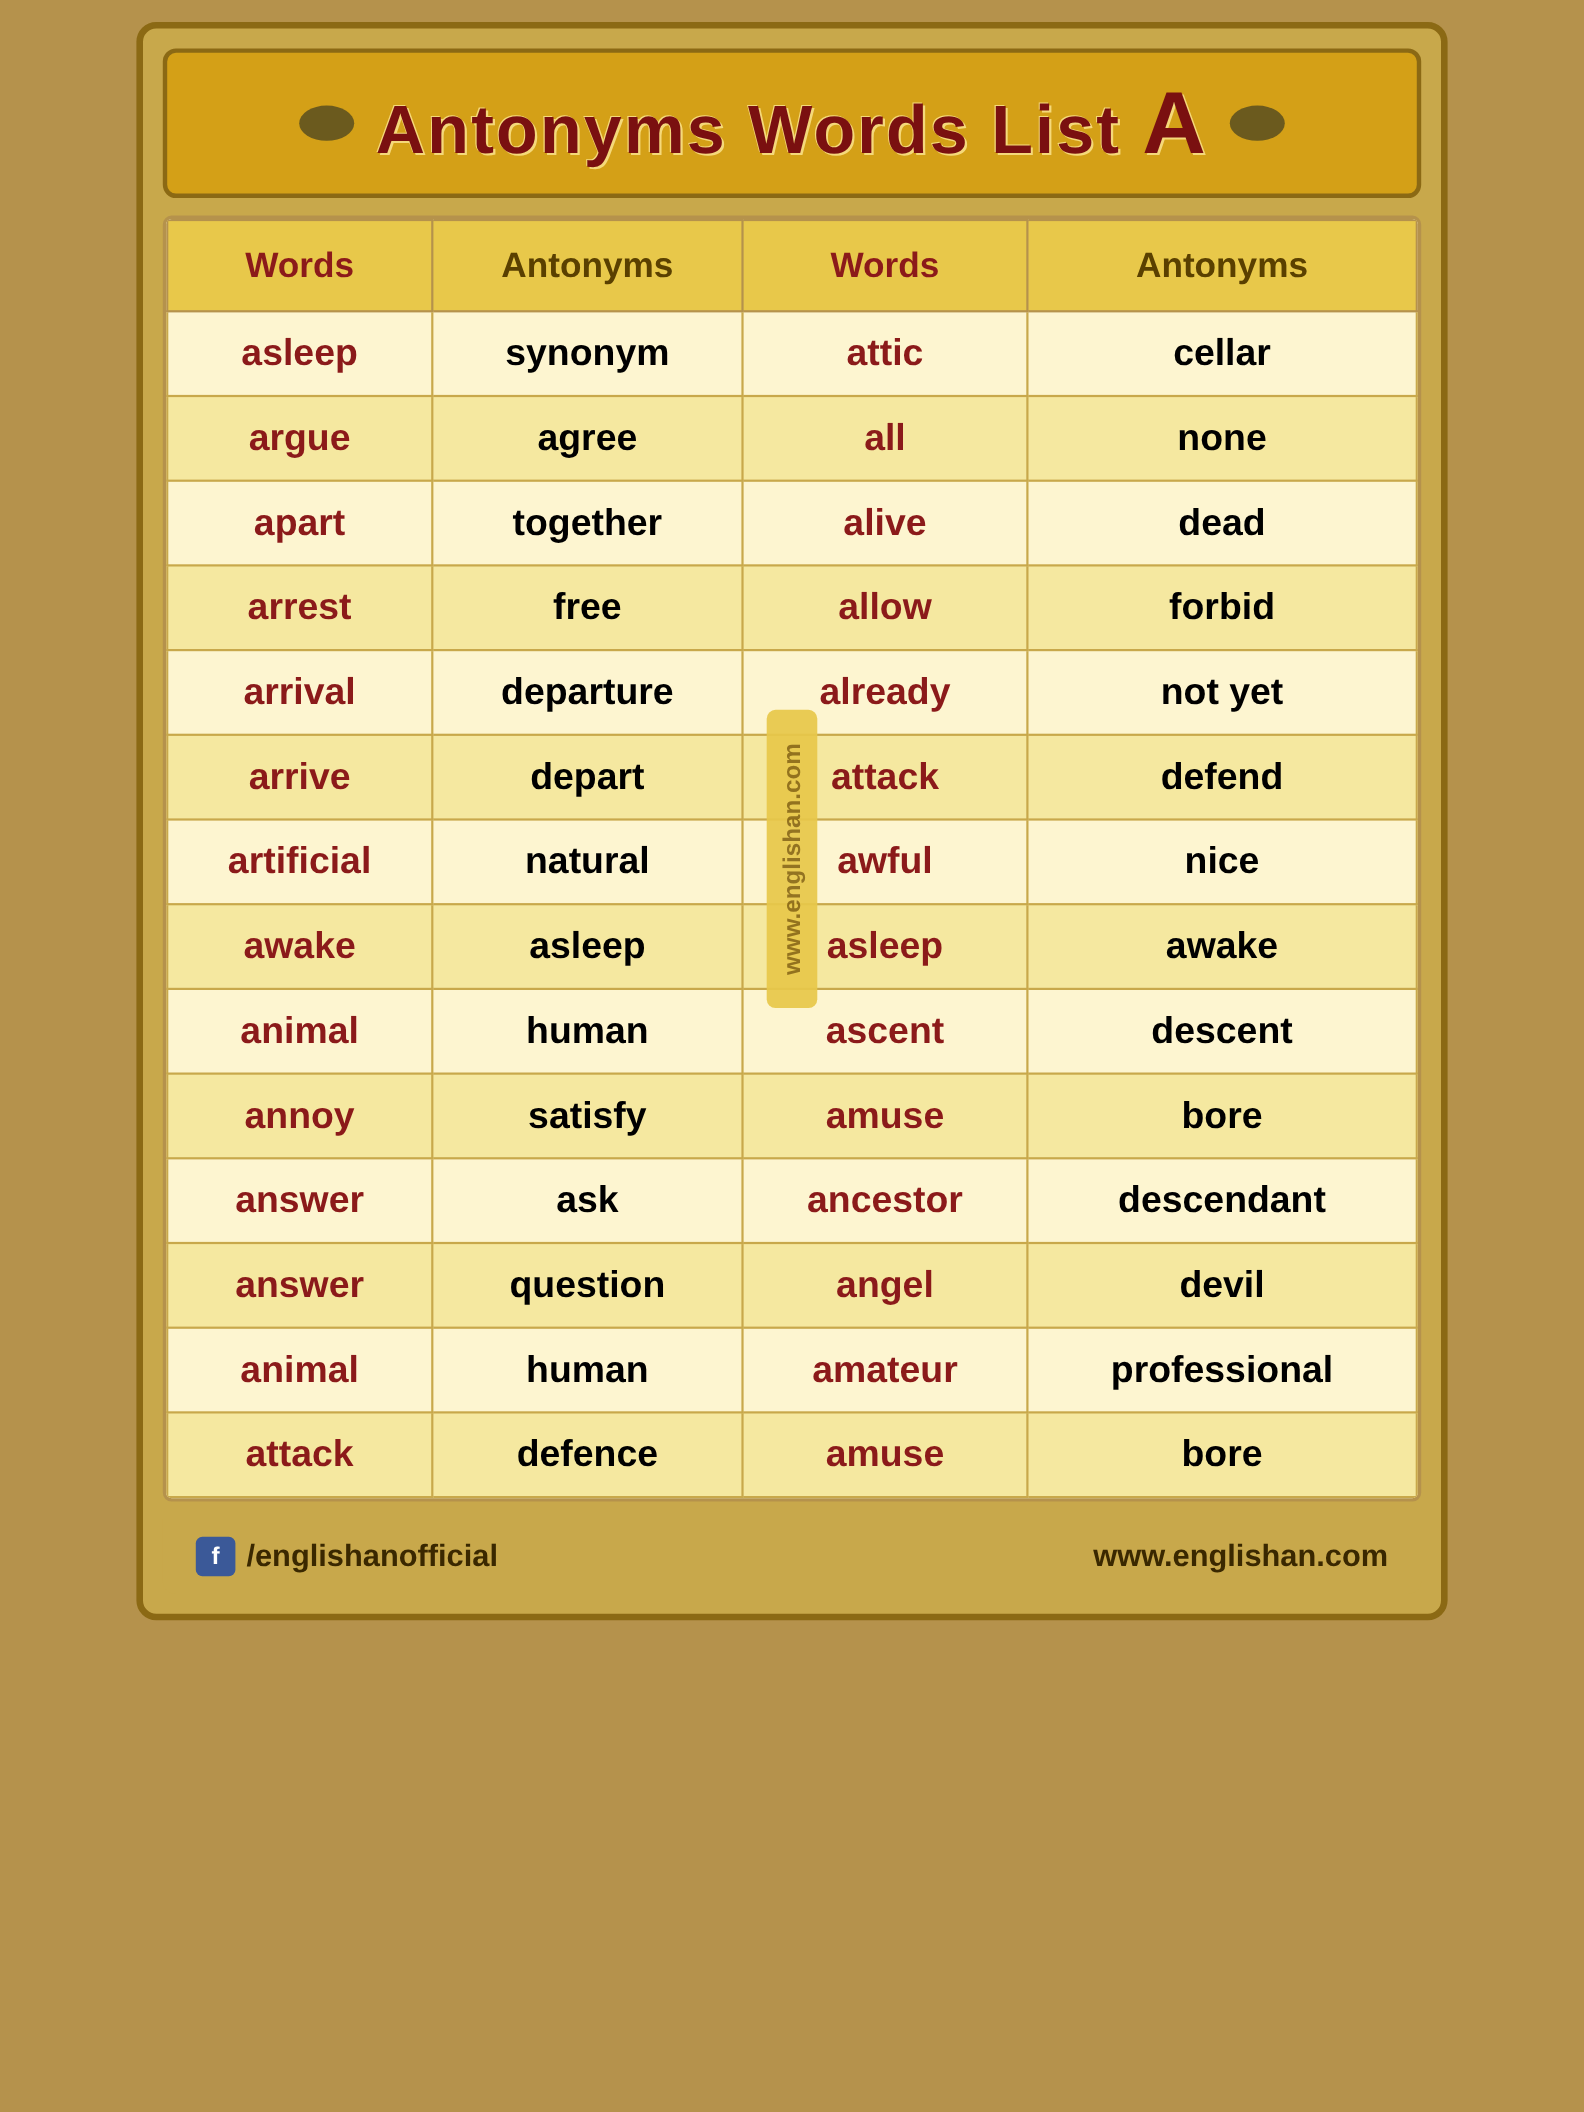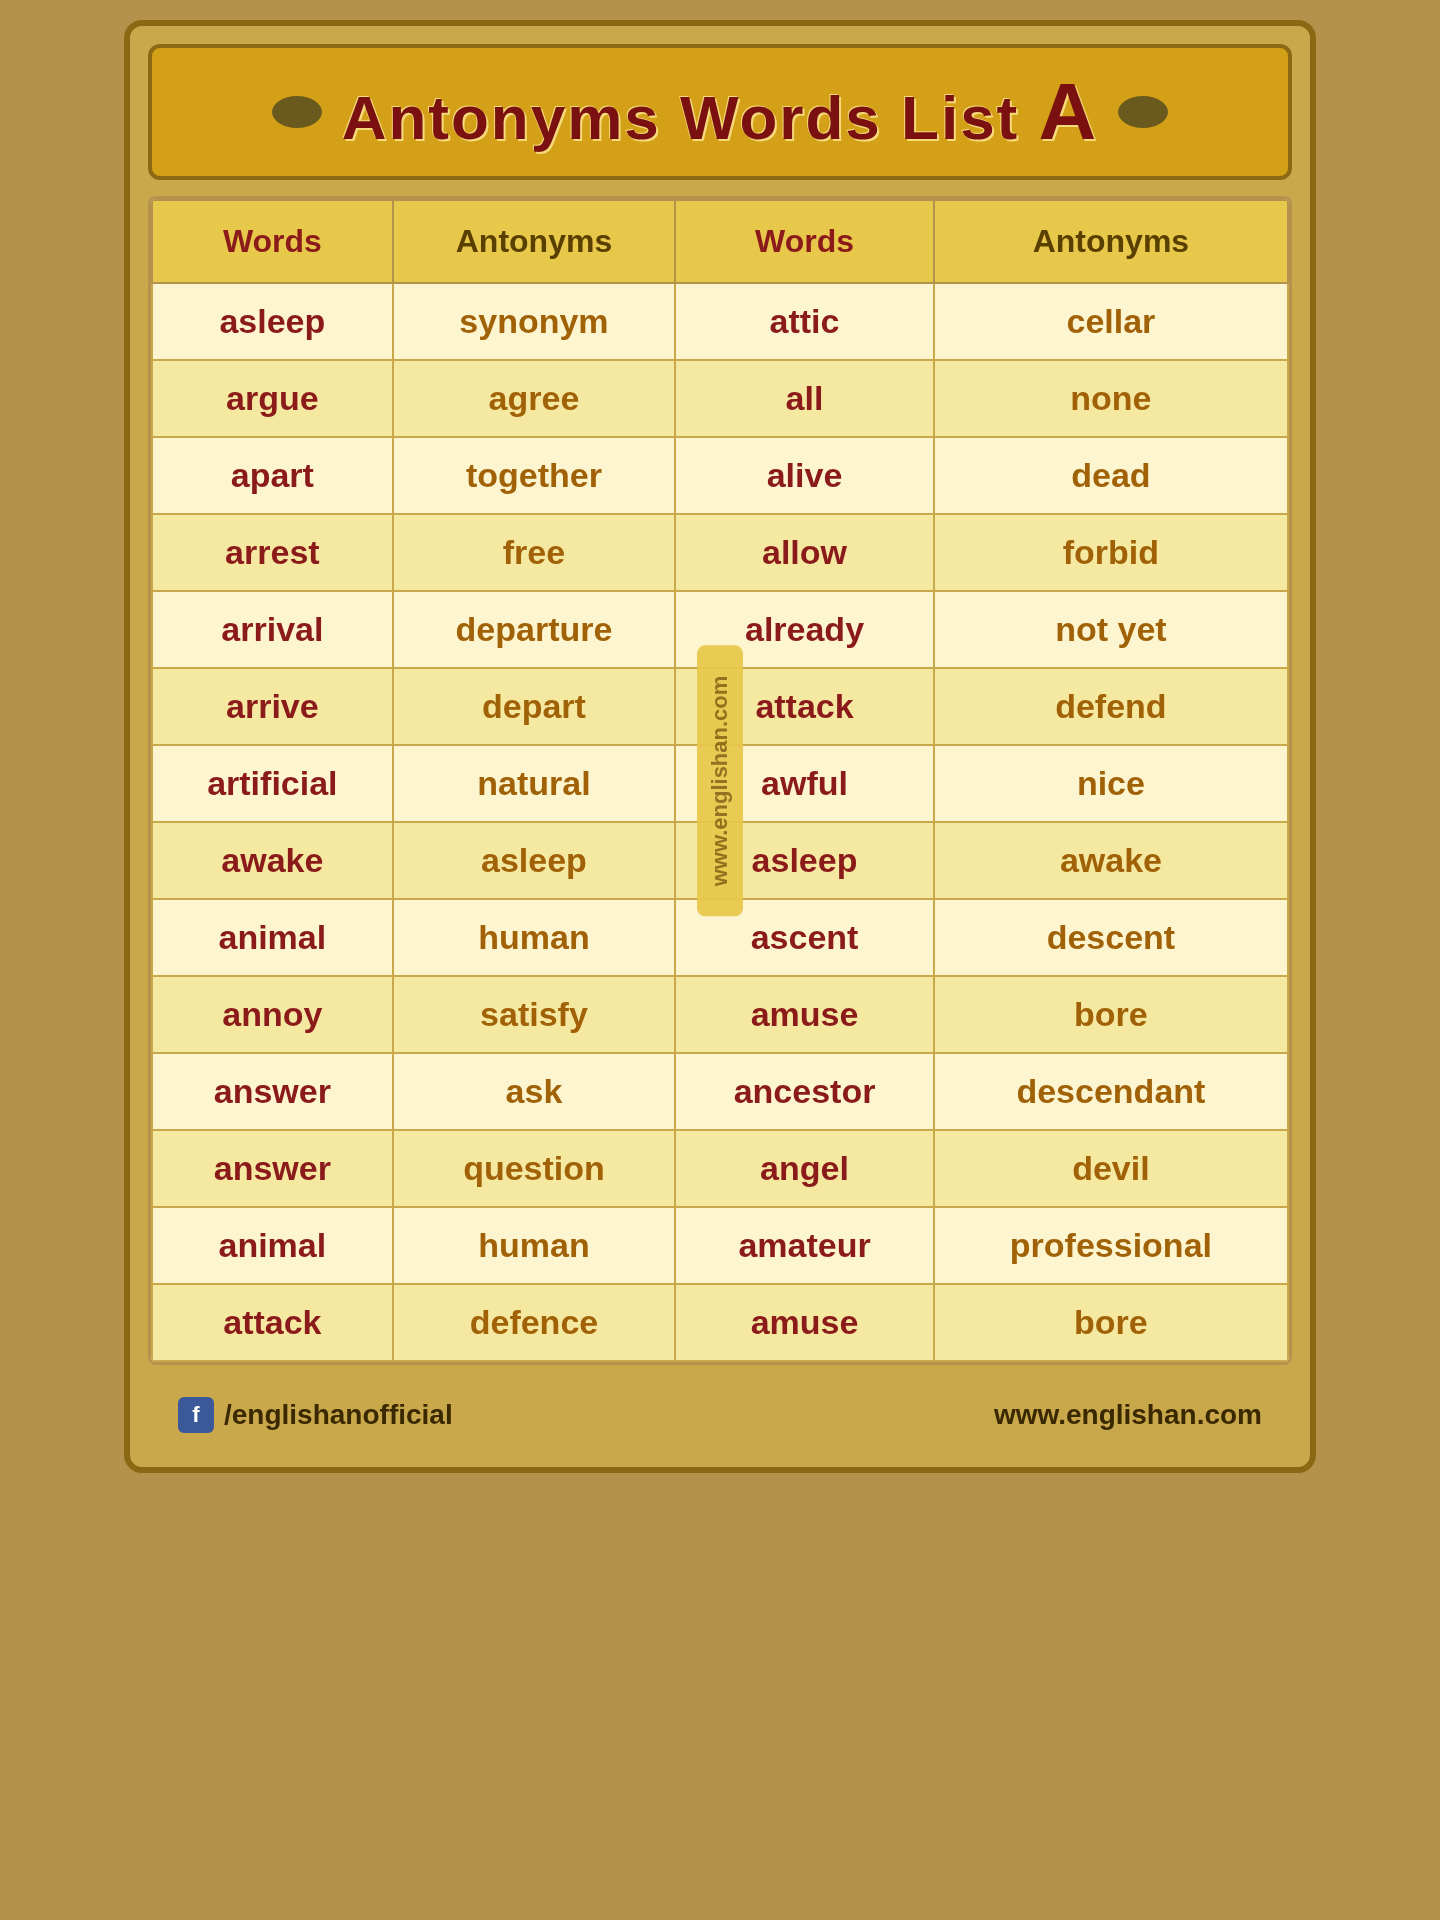--- a/index.html
+++ b/index.html
@@ -112,21 +112,21 @@
     }
 
     tbody td:nth-child(1),
     tbody td:nth-child(3) {
       color: #8b1a1a;
       font-weight: 800;
     }
 
     tbody td:nth-child(2),
     tbody td:nth-child(4) {
-      color: #a16207;
+      color: #000000;
       font-weight: 700;
     }
 
     .watermark {
       position: absolute;
       left: 50%;
       top: 50%;
       transform: translateX(-50%) translateY(-50%) rotate(-90deg);
       background: #e8c84a;
       color: #8b6914;

